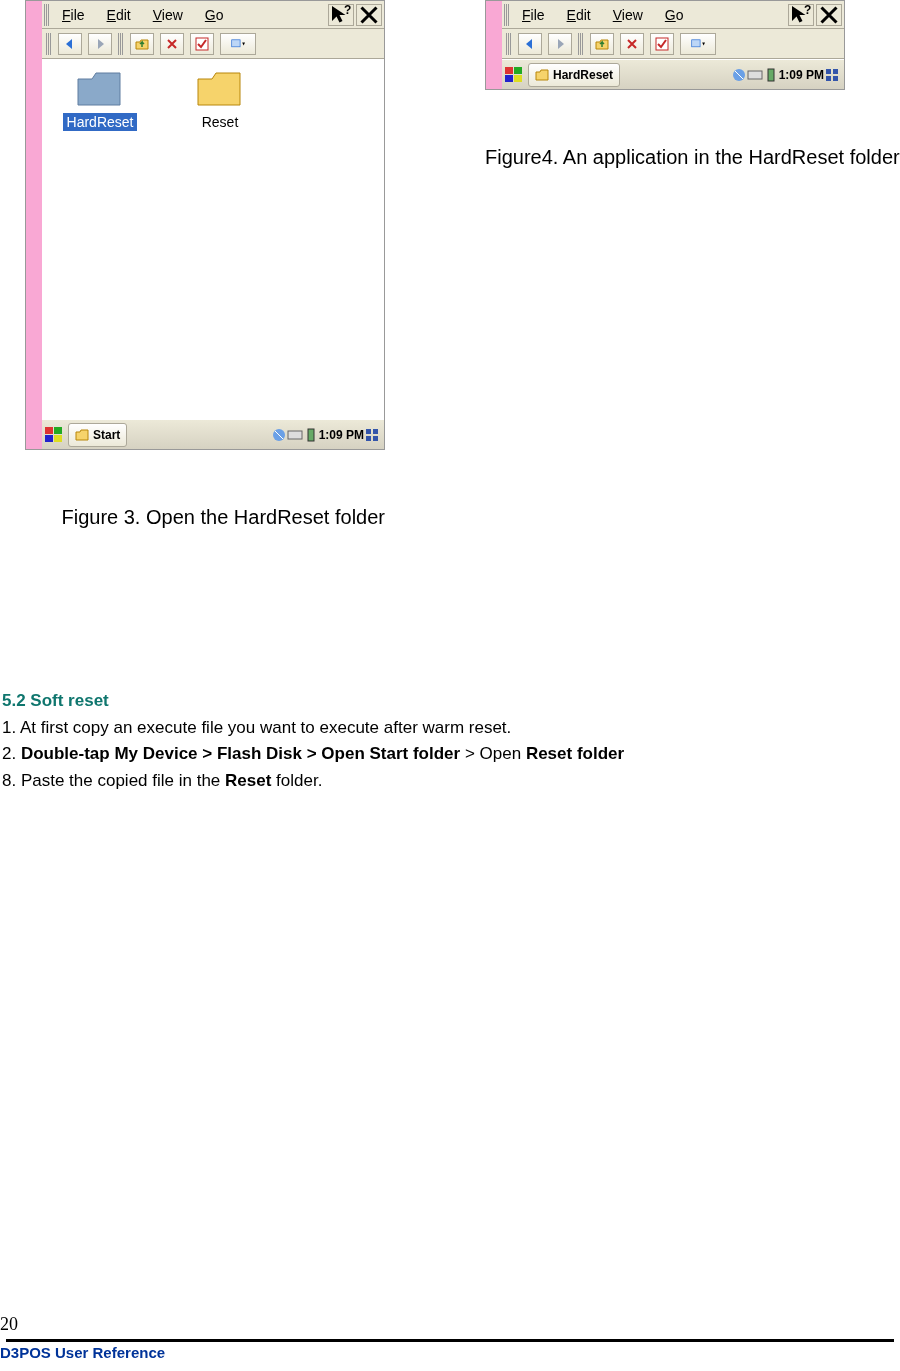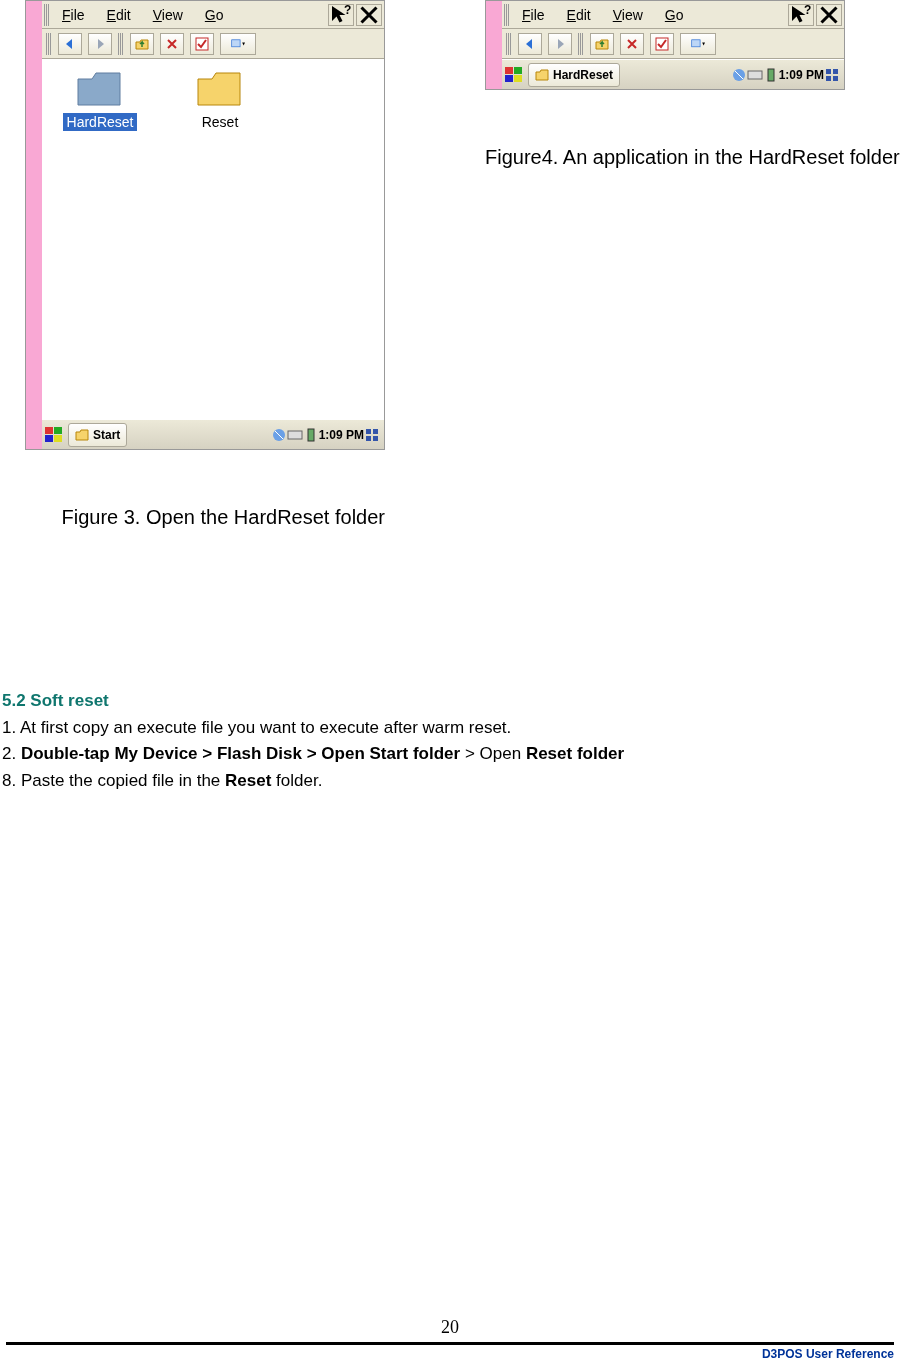--- a/index.html
+++ b/index.html
@@ -126,23 +126,23 @@
   .body-text .justify { text-align: justify; }
   .bold { font-weight: 700; }
   .section-title { color: #0f766e; font-weight: 700; margin-top: 22px; margin-bottom: 2px; }
   .steps { margin: 0; padding: 0; list-style: none; }
   .steps li { margin: 0 0 2px 0; }
 
   .footer {
     position: absolute; bottom: 10px; left: 0; right: 0;
     display: flex; flex-direction: column; align-items: stretch;
   }
-  .page-num { text-align: center; font-size: 18px; font-family: Georgia, serif; margin-bottom: 4px; }
+  .page-num { text-align: left; font-size: 18px; font-family: Georgia, serif; margin-bottom: 4px; }
   .rule { height: 3px; background: #000; margin: 0 6px 2px 6px; }
-  .ref { text-align: right; color: #003399; font-weight: bold; font-size: 12px; padding-right: 6px; }
+  .ref { color: #003399; font-weight: bold; font-size: 15px; padding-right: 6px; }
 </style>
 </head>
 <body>
 
 <div class="page">
 
   <div class="figures-row">
 
     <div class="figure-col">
       <div class="ce-window">

